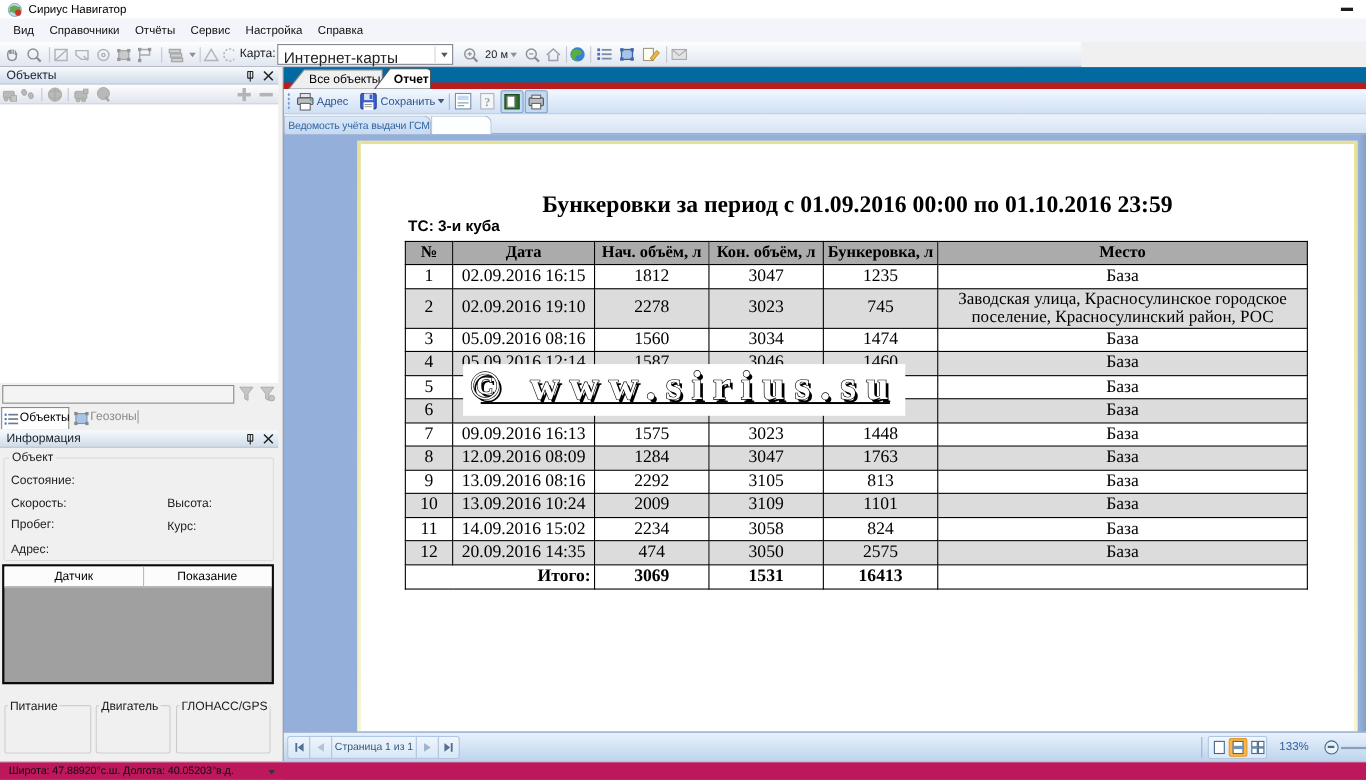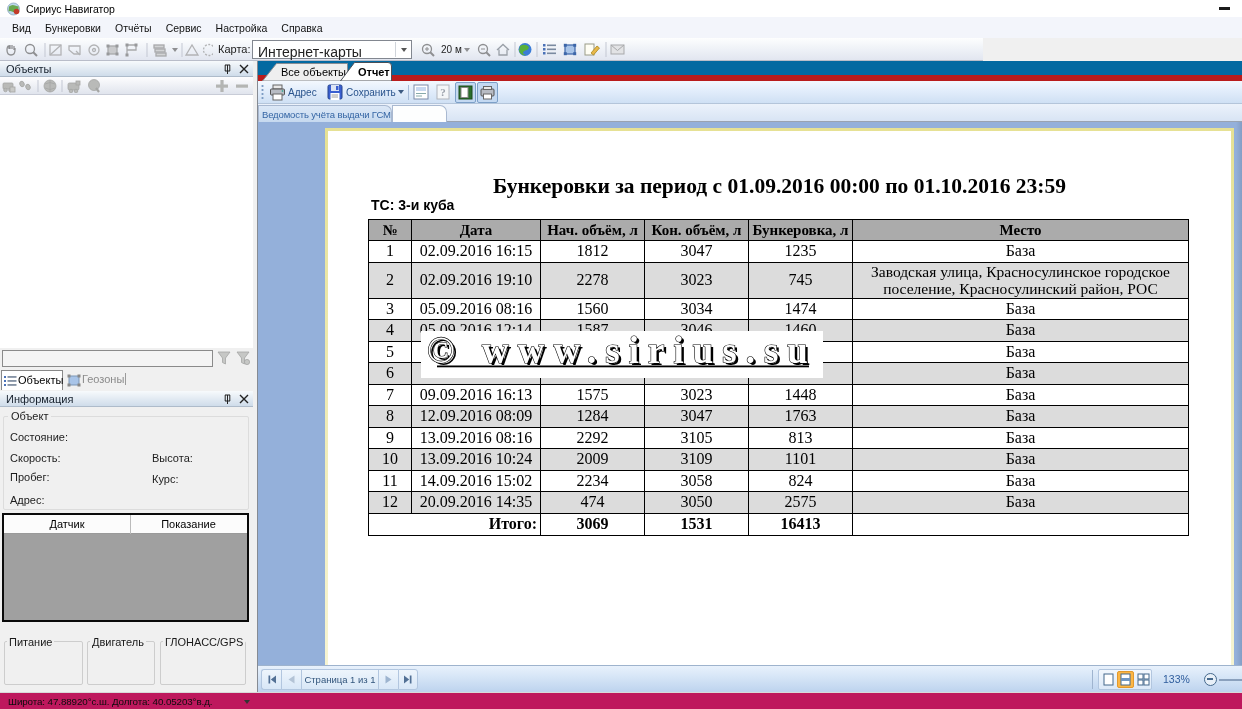--- a/index.html
+++ b/index.html
@@ -124,21 +124,21 @@
     <circle cx="7.5" cy="7" r="6" fill="#bcd8ec" stroke="#8aa5bc" stroke-width="0.8"></circle>
     <path d="M3 4.5 Q6 2 9 3.5 Q12 5 12.5 3.8 L12.5 8 Q9 11 6 9.5 Q4 8.5 2.5 9.5 Z" fill="#6aa84f"></path>
     <circle cx="10.5" cy="9.5" r="2.8" fill="#c23b2a"></circle>
   </svg>
   <div class="title">Сириус Навигатор</div>
   <div id="minbtn"></div>
 </div>
 
 <div id="menubar">
   <span>Вид</span>
-    <span>Бункеровки</span>
+    <span>Справочники</span>
     <span>Отчёты</span>
     <span>Сервис</span>
     <span>Настройка</span>
     <span>Справка</span>
 </div>
 
 <div id="maintb">
   <svg class="abs" style="left:3px;top:4px" width="210" height="16" viewBox="0 0 210 16">
     <g fill="none" stroke="#9a9b9d" stroke-width="1.3">
       <path d="M4 8 Q4 4 6 4 L6 7 M7 7 L7 3 M9 7 L9 3 M11 8 L11 4 M4 8 Q4 13 8 13 Q12 13 12 8 L12 6" stroke="#8e8f91"></path>

